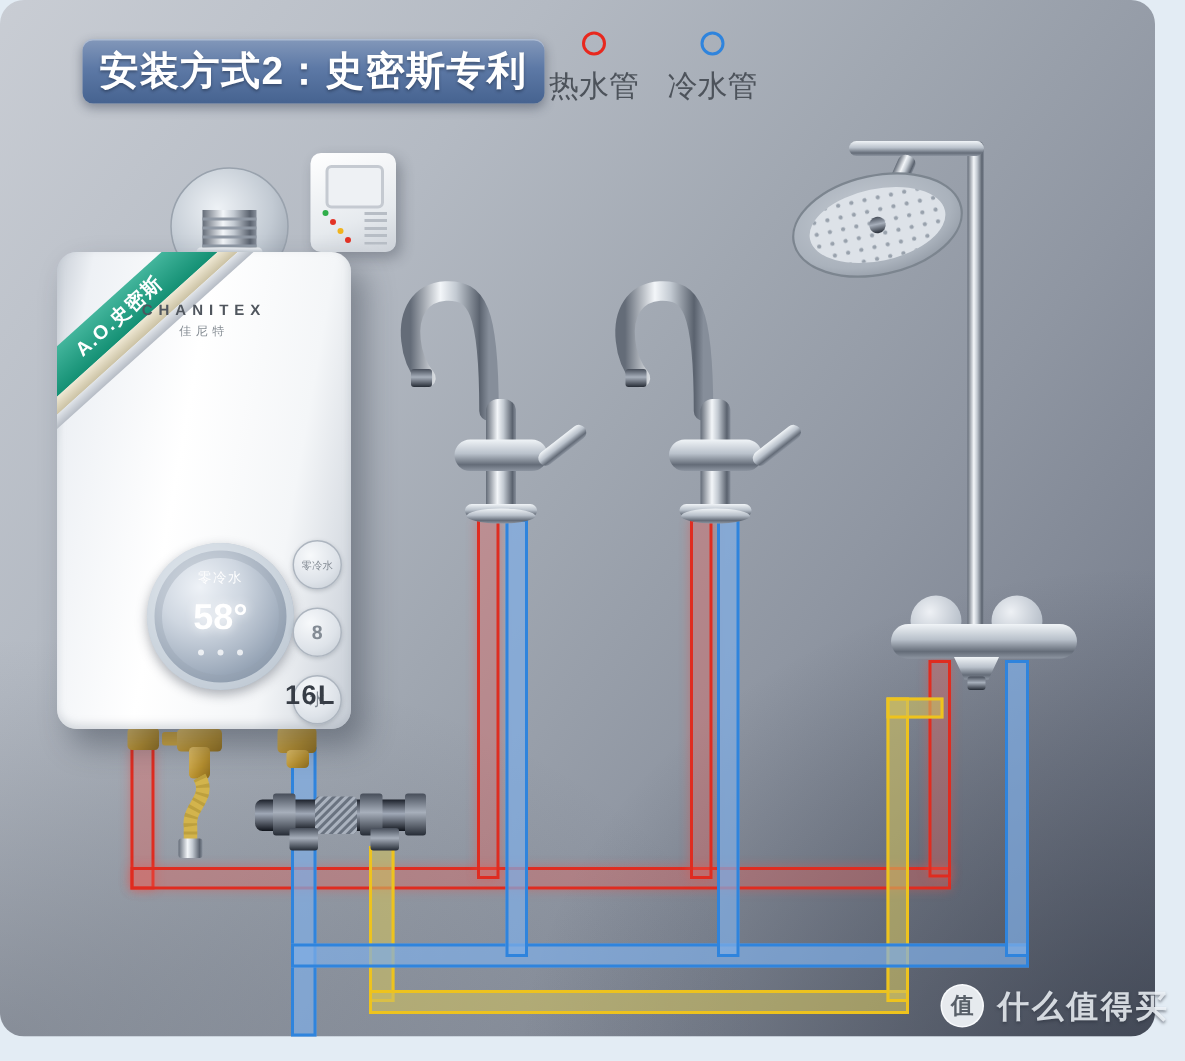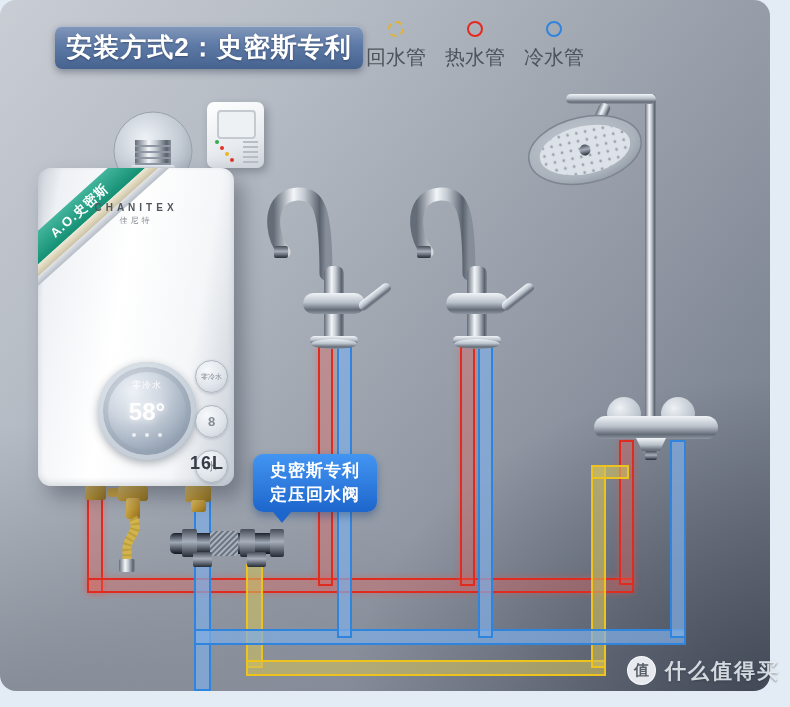--- a/index.html
+++ b/index.html
@@ -264,34 +264,26 @@
 
   <div class="alarm">
     <div class="alarm-screen"></div>
     <div class="alarm-led" style="left:8px;top:38px;background:#2fae4a;"></div>
     <div class="alarm-led" style="left:13px;top:44px;background:#e33326;"></div>
     <div class="alarm-led" style="left:18px;top:50px;background:#f0b41e;"></div>
     <div class="alarm-led" style="left:23px;top:56px;background:#e33326;"></div>
     <div class="alarm-slots"></div>
   </div>
 
-  <div class="callout">
-    <div>史密斯专利</div>
-    <div>定压回水阀</div>
-  </div>
 
   <div class="banner">
     <span>安装方式2：史密斯专利</span>
   </div>
 
   <div class="legend">
-    <div class="leg-item">
-      <span class="sw ring-y"></span>
-      <span class="leg-label">回水管</span>
-    </div>
     <div class="leg-item">
       <span class="sw ring-r"></span>
       <span class="leg-label">热水管</span>
     </div>
     <div class="leg-item">
       <span class="sw ring-b"></span>
       <span class="leg-label">冷水管</span>
     </div>
   </div>
 

